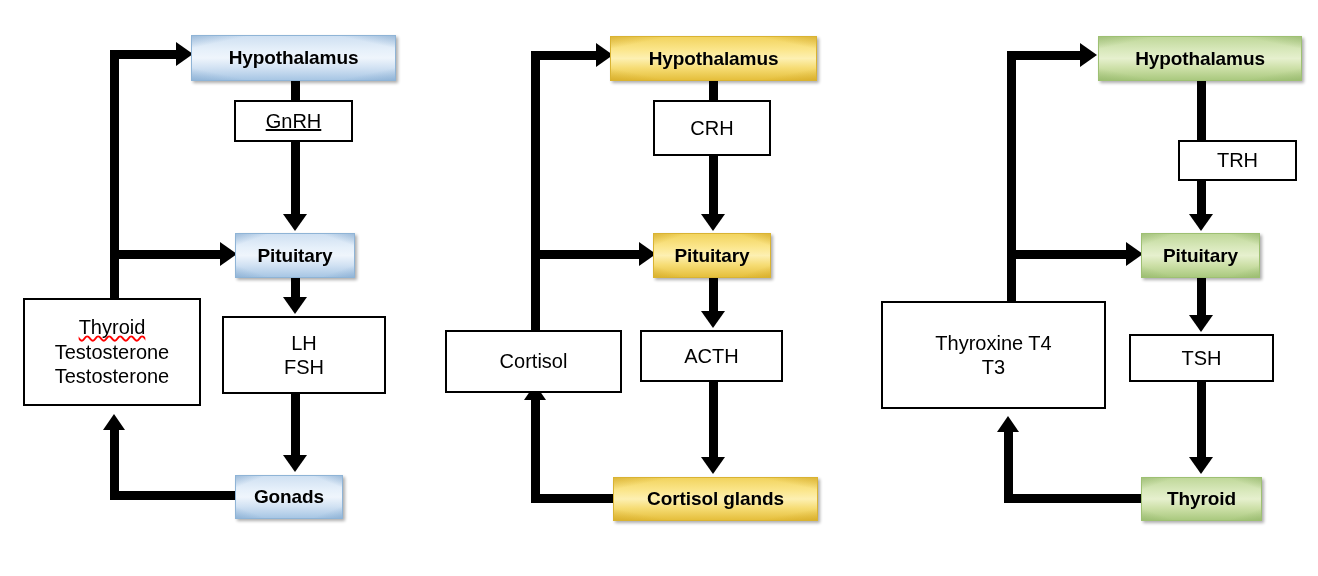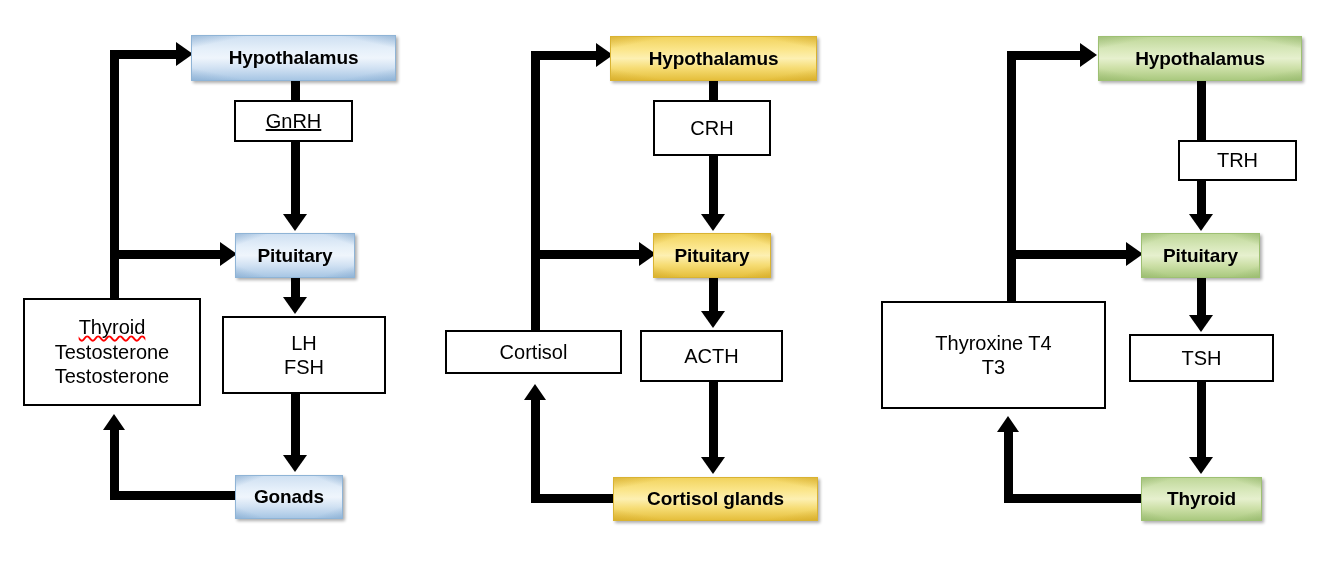--- a/index.html
+++ b/index.html
@@ -231,21 +231,21 @@
     </div>
 
     <div class="hormone" style="left:653px; top:100px; width:118px; height:56px;">
       <span class="line">CRH</span>
     </div>
 
     <div class="hormone" style="left:640px; top:330px; width:143px; height:52px;">
       <span class="line">ACTH</span>
     </div>
 
-    <div class="hormone" style="left:445px; top:330px; width:177px; height:44px;justify-content:center;">
+    <div class="hormone" style="left:445px; top:330px; width:177px; height:63px;justify-content:center;">
       <span class="line">Cortisol</span>
     </div>
   </div>
 
   <div>
 
     <div class="conn" style="left:1004px; top:494px; width:140px; height:9px;"></div>
     <div class="conn" style="left:1004px; top:432px; width:9px; height:63px;"></div>
     <div class="arrowhead up" style="left:997px; top:416px;"></div>
 

